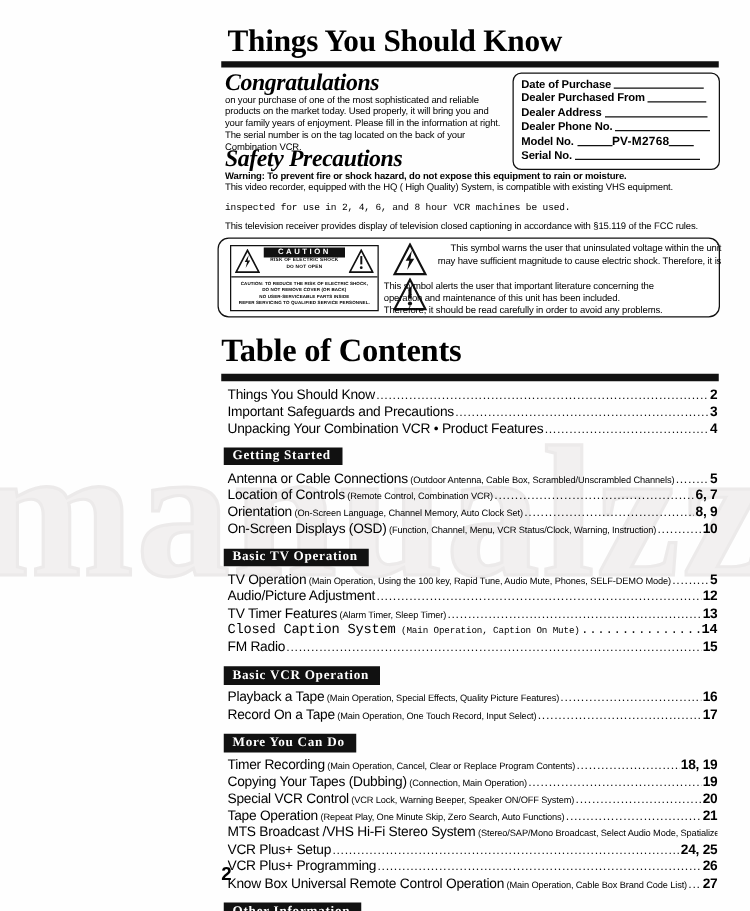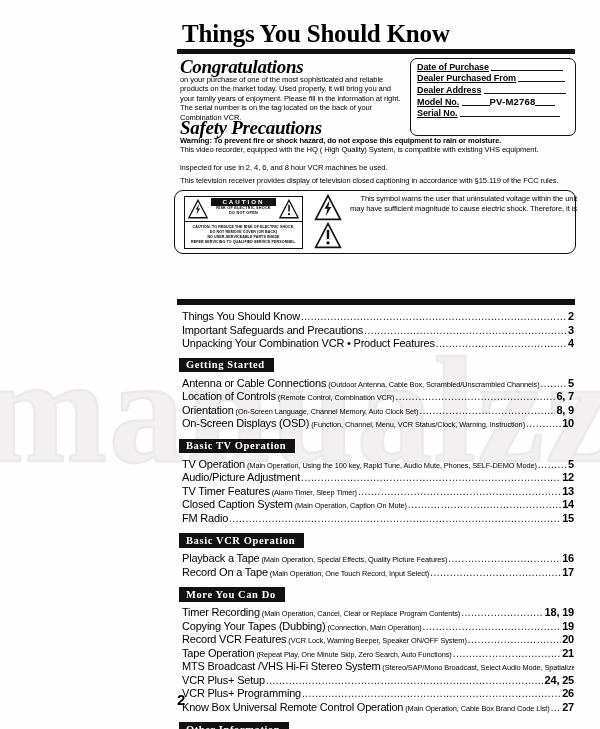--- a/index.html
+++ b/index.html
@@ -83,21 +83,21 @@
   }
   .rec-row {
     position: relative;
     height: 11.4px;
     font-size: 9px;
     font-weight: 700;
     white-space: nowrap;
     padding-left: 6px;
     letter-spacing: -0.1px;
   }
-  .rec-row .lbl { display: inline-block; text-decoration: underline; }
+  .rec-row .lbl { display: inline-block; }
   .rec-row .ln {
     display: inline-block;
     border-bottom: 1.3px solid #111;
     height: 8px;
     vertical-align: -1px;
   }
   .rec-row .modelval {
     font-weight: 700;
     font-size: 9.5px;
     letter-spacing: 0.2px;
@@ -242,37 +242,41 @@
       <div class="rec-row">
         <span class="lbl">Dealer Purchased From</span>
         <span class="ln" style="width:47px;"></span>
       </div>
 
       <div class="rec-row">
         <span class="lbl">Dealer Address</span>
         <span class="ln" style="width:82px;"></span>
       </div>
 
+      <div class="rec-row">
+        <span class="lbl">Dealer Phone No.</span>
+        <span class="ln" style="width:76px;"></span>
+      </div>
 
       <div class="rec-row">
         <span class="lbl">Model No.</span>
         <span class="ln" style="width:28px;"></span><span class="modelval">PV-M2768</span><span class="ln" style="width:20px;"></span>
       </div>
 
       <div class="rec-row">
         <span class="lbl">Serial No.</span>
         <span class="ln" style="width:100px;"></span>
       </div>
     </div>
 
     <div class="ital-head" style="left:166px; top:117px;">Safety Precautions</div>
 
     <div class="body-txt" style="left:166px; top:136px; width:400px; font-weight:700;">Warning: To prevent fire or shock hazard, do not expose this equipment to rain or moisture.</div>
     <div class="body-txt" style="left:166px; top:145px; width:400px;">This video recorder, equipped with the HQ ( High Quality) System, is compatible with existing VHS equipment.</div>
-    <div class="body-txt" style="left:166px; top:163px; width:400px;">inspected for use in 2, 4, 6, and 8 hour VCR machines be used.</div>
+    <div class="body-txt" style="left:166px; top:163px; width:400px;font-family:Liberation Mono, monospace;">inspected for use in 2, 4, 6, and 8 hour VCR machines be used.</div>
     <div class="body-txt" style="left:166px; top:176px; width:400px;">This television receiver provides display of television closed captioning in accordance with §15.119 of the FCC rules.</div>
 
     <div class="caution-wrap" style="left:160px; top:190px; width:400px; height:62px;">
 
       <div class="caution-box" style="left:9px; top:5px; width:117px; height:51px;">
         <div class="caution-top">
           <div class="caut-tri">
             <svg width="20" height="20" viewBox="0 0 24 24" aria-hidden="true">
               <polygon points="12,1.5 23,22.5 1,22.5" fill="none" stroke="#111" stroke-width="1.6"></polygon>
               <polygon points="13.2,6 9.3,12.6 11.6,12.6 10.2,18.5 14.6,11.4 12.1,11.4" fill="#111"></polygon>
@@ -313,21 +317,27 @@
           <circle cx="12" cy="18.5" r="1.5" fill="#111"></circle>
         </svg>
       </div>
     </div>
 
     <div class="sym-txt" style="left:293px; top:194px; width:270px;text-align:right;">
       <div>This symbol warns the user that uninsulated voltage within the unit</div>
       <div>may have sufficient magnitude to cause electric shock. Therefore, it is</div>
     </div>
 
-
+    <div class="sym-txt" style="left:293px; top:224px; width:270px;">
+      <div>This symbol alerts the user that important literature concerning the</div>
+      <div>operation and maintenance of this unit has been included.</div>
+      <div>Therefore, it should be read carefully in order to avoid any problems.</div>
+    </div>
+
+    <div class="h1" style="left:163px; top:266px; font-size:26px;">Table of Contents</div>
     <div class="rule-thick" style="left:163px; top:299px; width:398px; height:6px;"></div>
 
     <div id="toc-body">
         <div class="toc-line" style="top: 310px;">
           <div class="toc-inner">
             <span class="t">Things You Should Know</span>
             <span class="dots">........................................................................................................................................................................................................</span>
             <span class="pg">2</span>
           </div>
         </div>
@@ -395,21 +405,21 @@
           </div>
         </div>
         <div class="toc-line" style="top: 484.5px;">
           <div class="toc-inner">
             <span class="t">TV Timer Features</span>
             <span class="sub">&nbsp;(Alarm Timer, Sleep Timer)</span>
             <span class="dots">........................................................................................................................................................................................................</span>
             <span class="pg">13</span>
           </div>
         </div>
-        <div class="toc-line" style="top: 498px;">
+        <div class="toc-line" style="top: 498px; font-family: Liberation Mono, monospace;">
           <div class="toc-inner">
             <span class="t">Closed Caption System</span>
             <span class="sub">&nbsp;(Main Operation, Caption On Mute)</span>
             <span class="dots">........................................................................................................................................................................................................</span>
             <span class="pg">14</span>
           </div>
         </div>
         <div class="toc-line" style="top: 511.5px;">
           <div class="toc-inner">
             <span class="t">FM Radio</span>
@@ -446,21 +456,21 @@
         <div class="toc-line" style="top: 619.5px;">
           <div class="toc-inner">
             <span class="t">Copying Your Tapes (Dubbing)</span>
             <span class="sub">&nbsp;(Connection, Main Operation)</span>
             <span class="dots">........................................................................................................................................................................................................</span>
             <span class="pg">19</span>
           </div>
         </div>
         <div class="toc-line" style="top: 633px;">
           <div class="toc-inner">
-            <span class="t">Record VCR Features</span>
+            <span class="t">Special VCR Control</span>
             <span class="sub">&nbsp;(VCR Lock, Warning Beeper, Speaker ON/OFF System)</span>
             <span class="dots">........................................................................................................................................................................................................</span>
             <span class="pg">20</span>
           </div>
         </div>
         <div class="toc-line" style="top: 646.5px;">
           <div class="toc-inner">
             <span class="t">Tape Operation</span>
             <span class="sub">&nbsp;(Repeat Play, One Minute Skip, Zero Search, Auto Functions)</span>
             <span class="dots">........................................................................................................................................................................................................</span>

